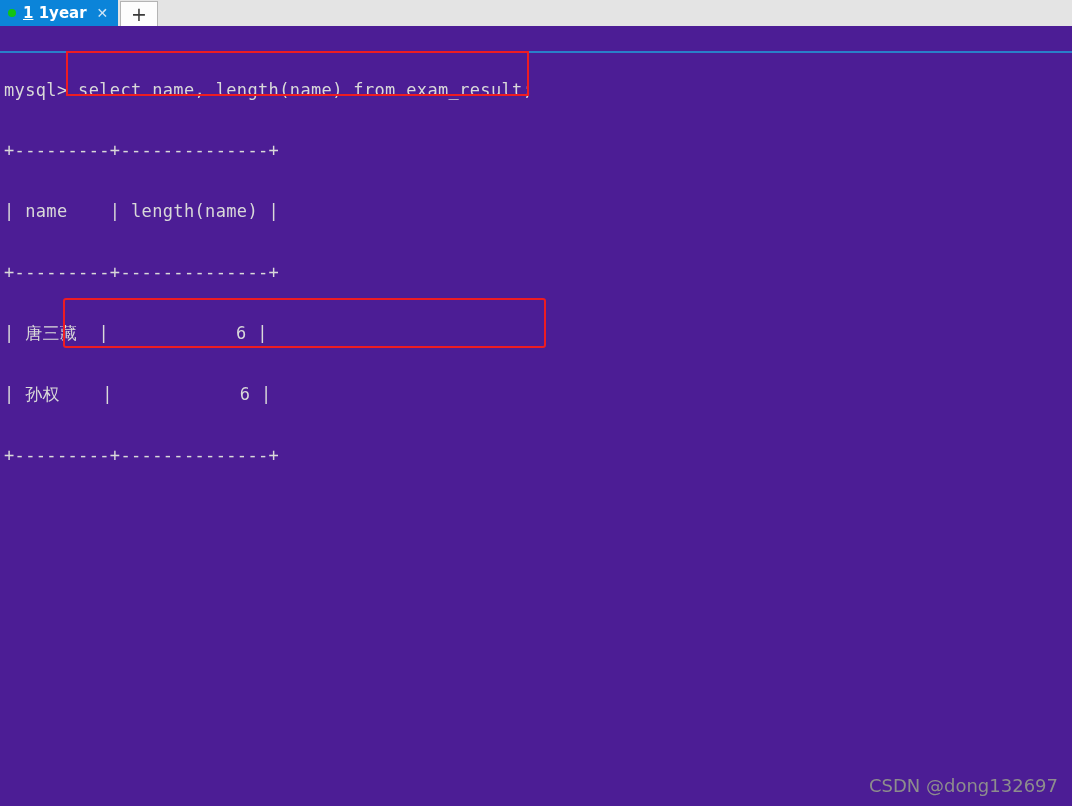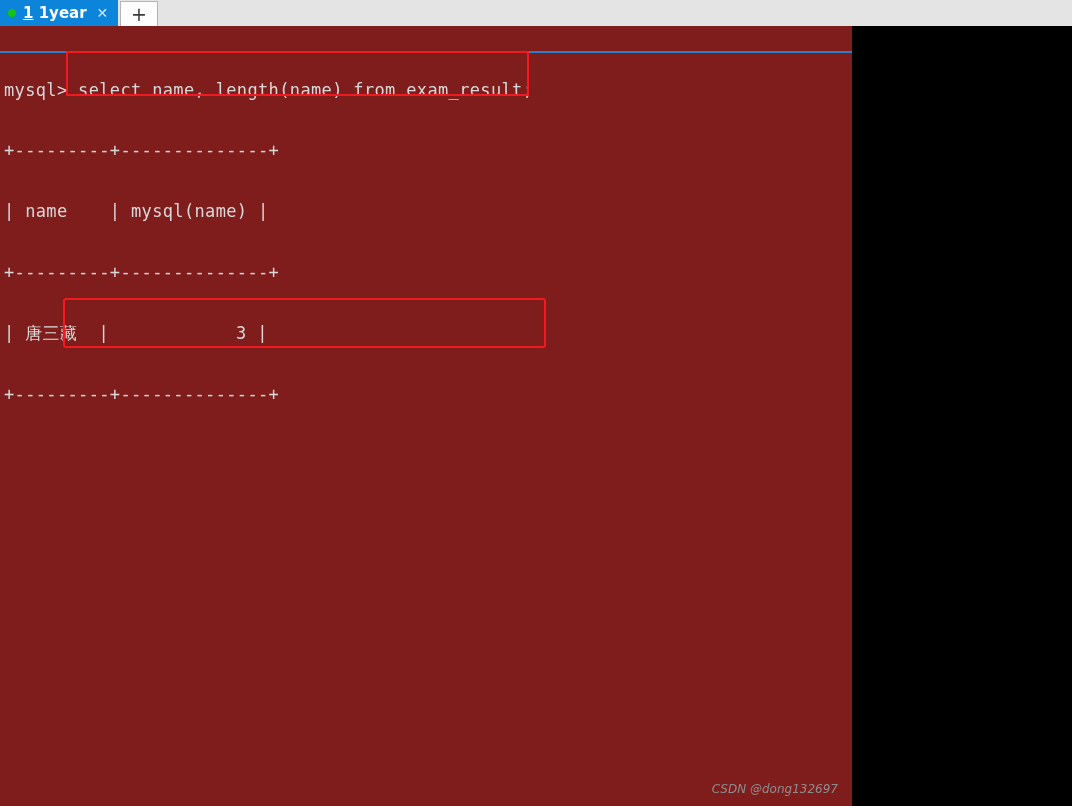--- a/index.html
+++ b/index.html
@@ -87,23 +87,23 @@
     top: 25px;
     width: 1072px;
     height: 2px;
     background: #2a7fc9;
     z-index: 4;
   }
 
   
   .terminal {
     position: relative;
-    width: 852px;
+    width: 1072px;
     height: 780px;
-    background: #7f1d1d;
+    background: #4c1d95;
     overflow: hidden;
   }
   .screen {
     position: absolute;
     left: 4px;
     top: 13px;
     white-space: pre;
     color: #d9d9d9;
     font-family: "DejaVu Sans Mono", "Liberation Mono", monospace;
     font-size: 17px;
@@ -134,24 +134,23 @@
     border-radius: 3px;
   }
 
   
   .watermark {
     position: absolute;
     right: 14px;
     bottom: 10px;
     color: #8d8d8d;
     font-family: "DejaVu Sans", "Liberation Sans", sans-serif;
-    font-size: 12px;
+    font-size: 18px;
     white-space: pre;
     z-index: 5;
-    font-style: italic;
   }
 </style>
 </head>
 <body>
 
 <div class="tabbar">
   <div class="tab">
     <span class="tab-dot"></span>
     <span class="tab-label"><span class="tnum">1</span> <span>1year</span></span>
     <span class="tab-close">✕</span>
@@ -159,23 +158,24 @@
   <div class="newtab">+</div>
   <div class="tabbar-fill"></div>
 </div>
 
 <div class="terminal">
   <div class="blueline"></div>
 
   <div class="screen">
     <div class="line">mysql&gt; select name, length(name) from exam_result;</div>
     <div class="line">+---------+--------------+</div>
-    <div class="line">| name    | mysql(name) |</div>
+    <div class="line">| name    | length(name) |</div>
     <div class="line">+---------+--------------+</div>
-    <div class="line">| 唐三藏  |            3 |</div>
+    <div class="line">| 唐三藏  |            6 |</div>
+    <div class="line">| 孙权    |            6 |</div>
     <div class="line">+---------+--------------+</div>
     <div class="line"></div>
     
     
     
     
     
     
     
     

